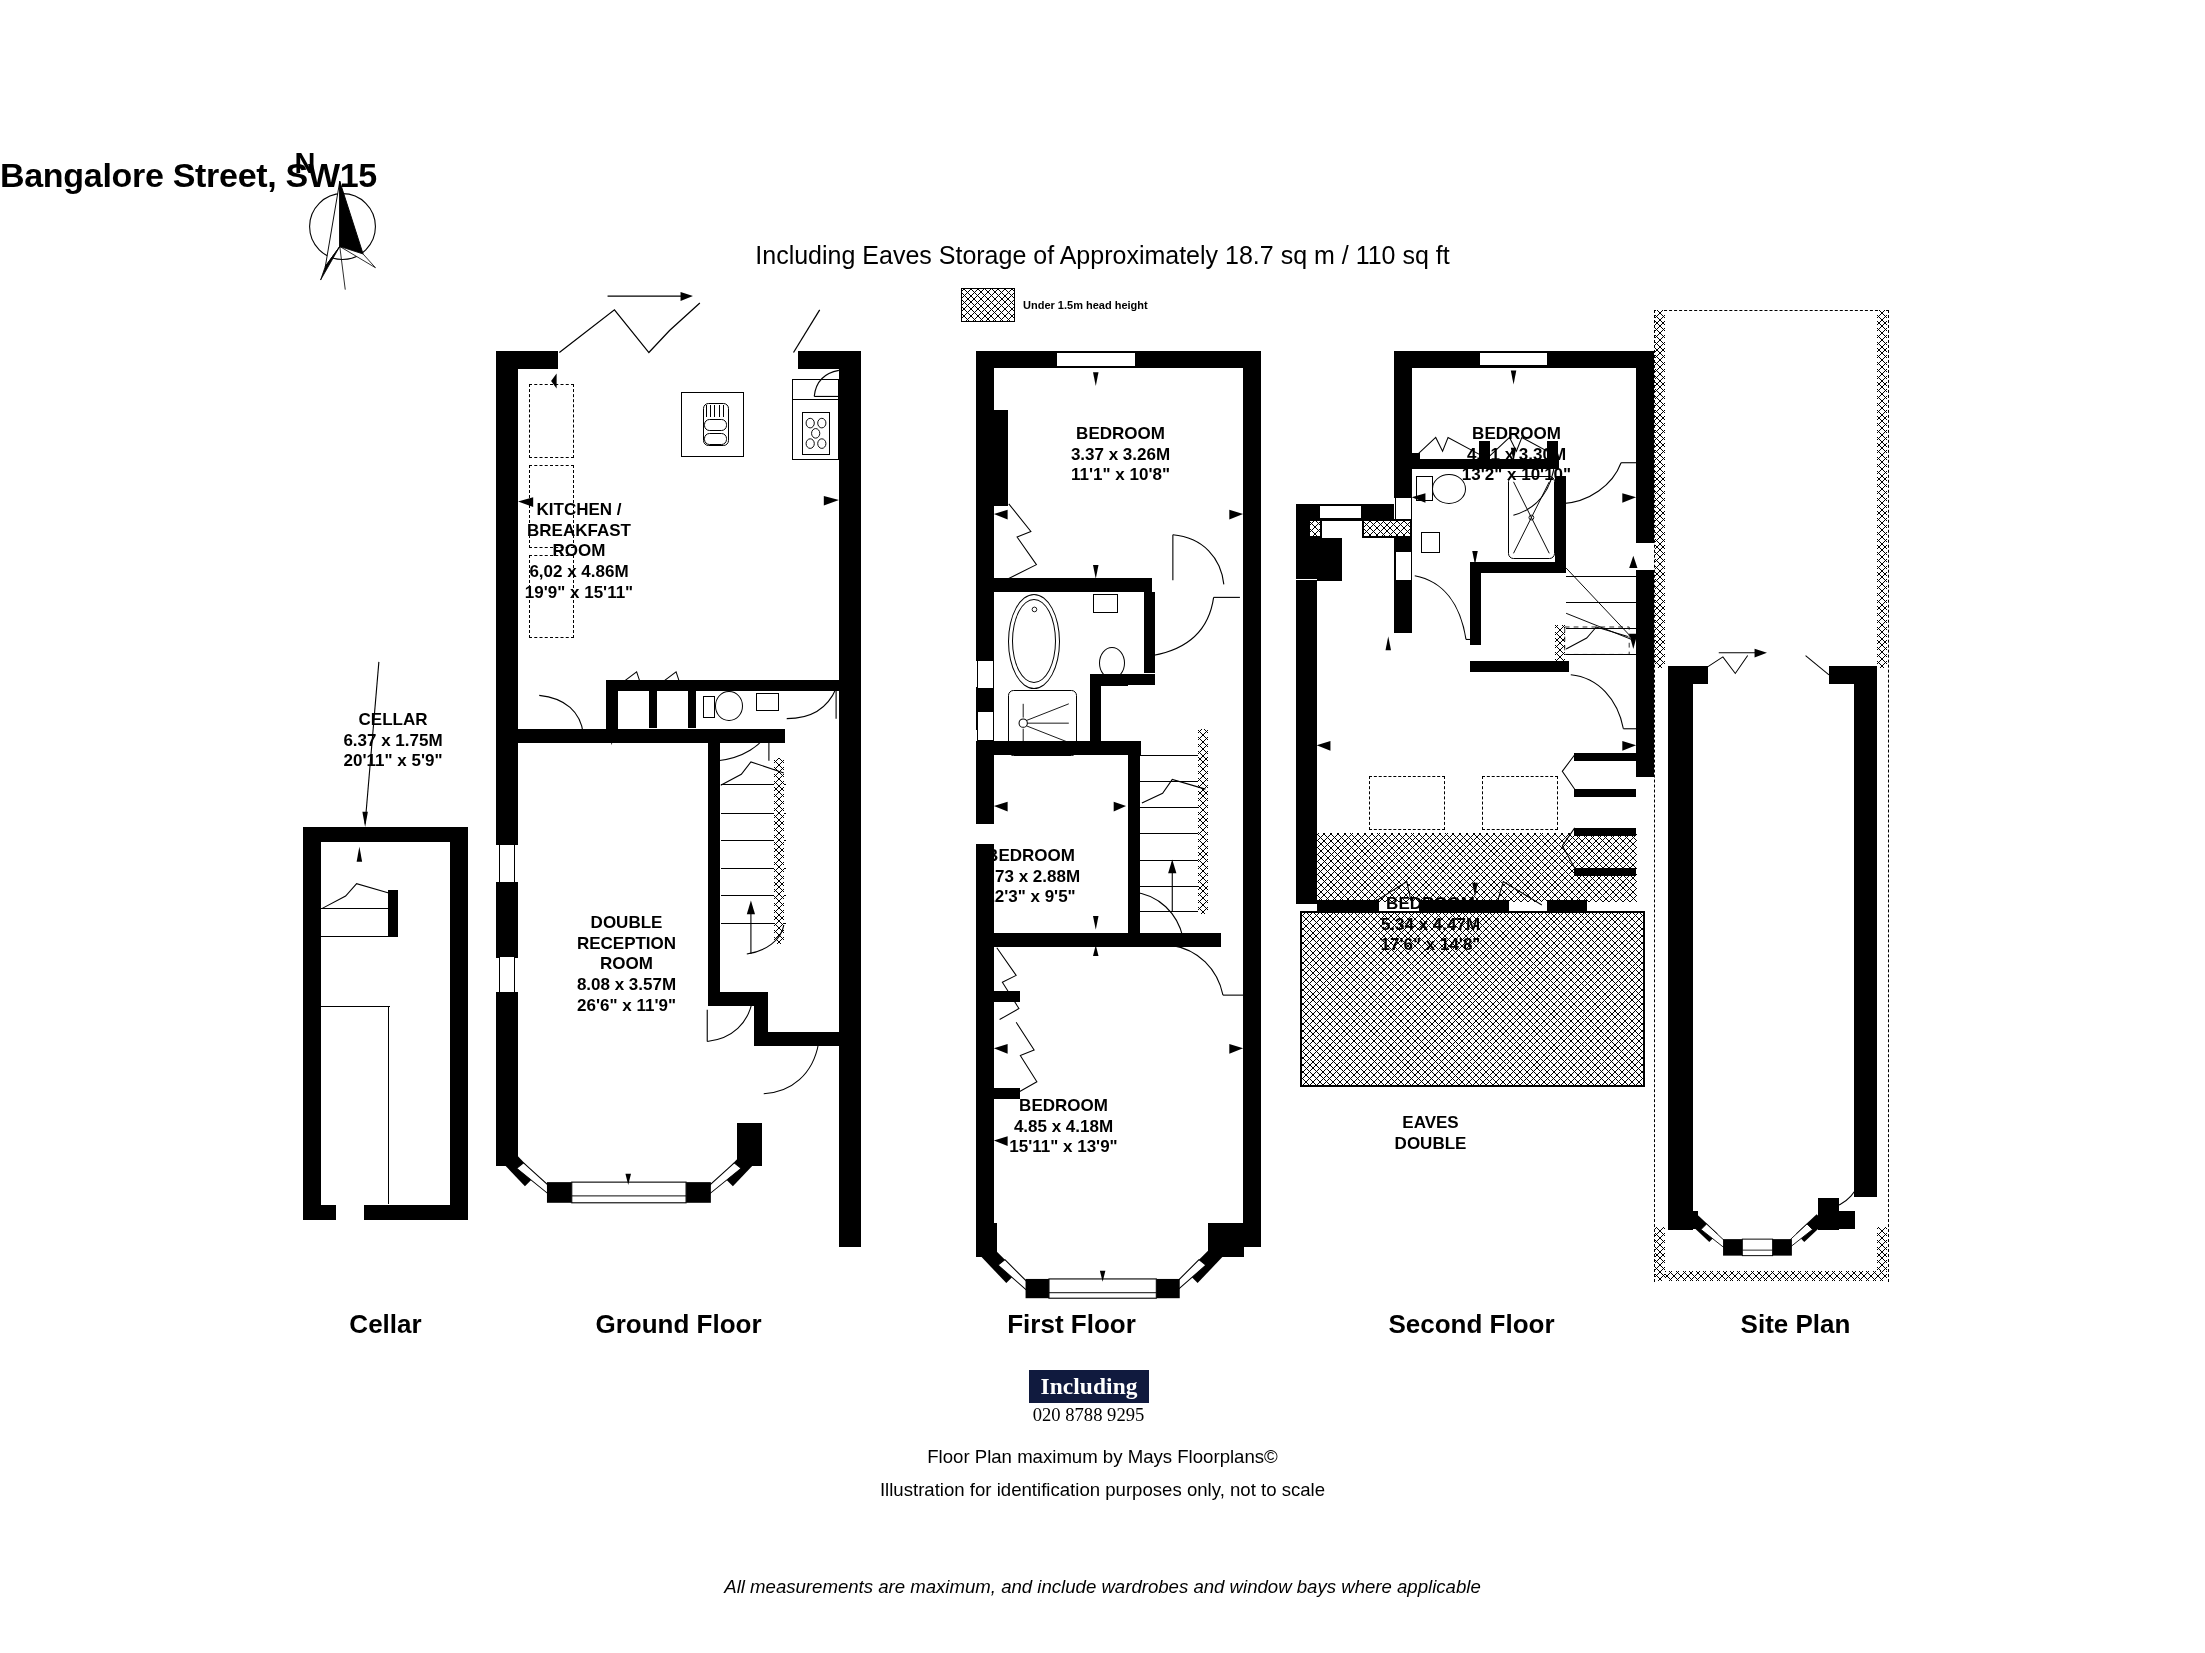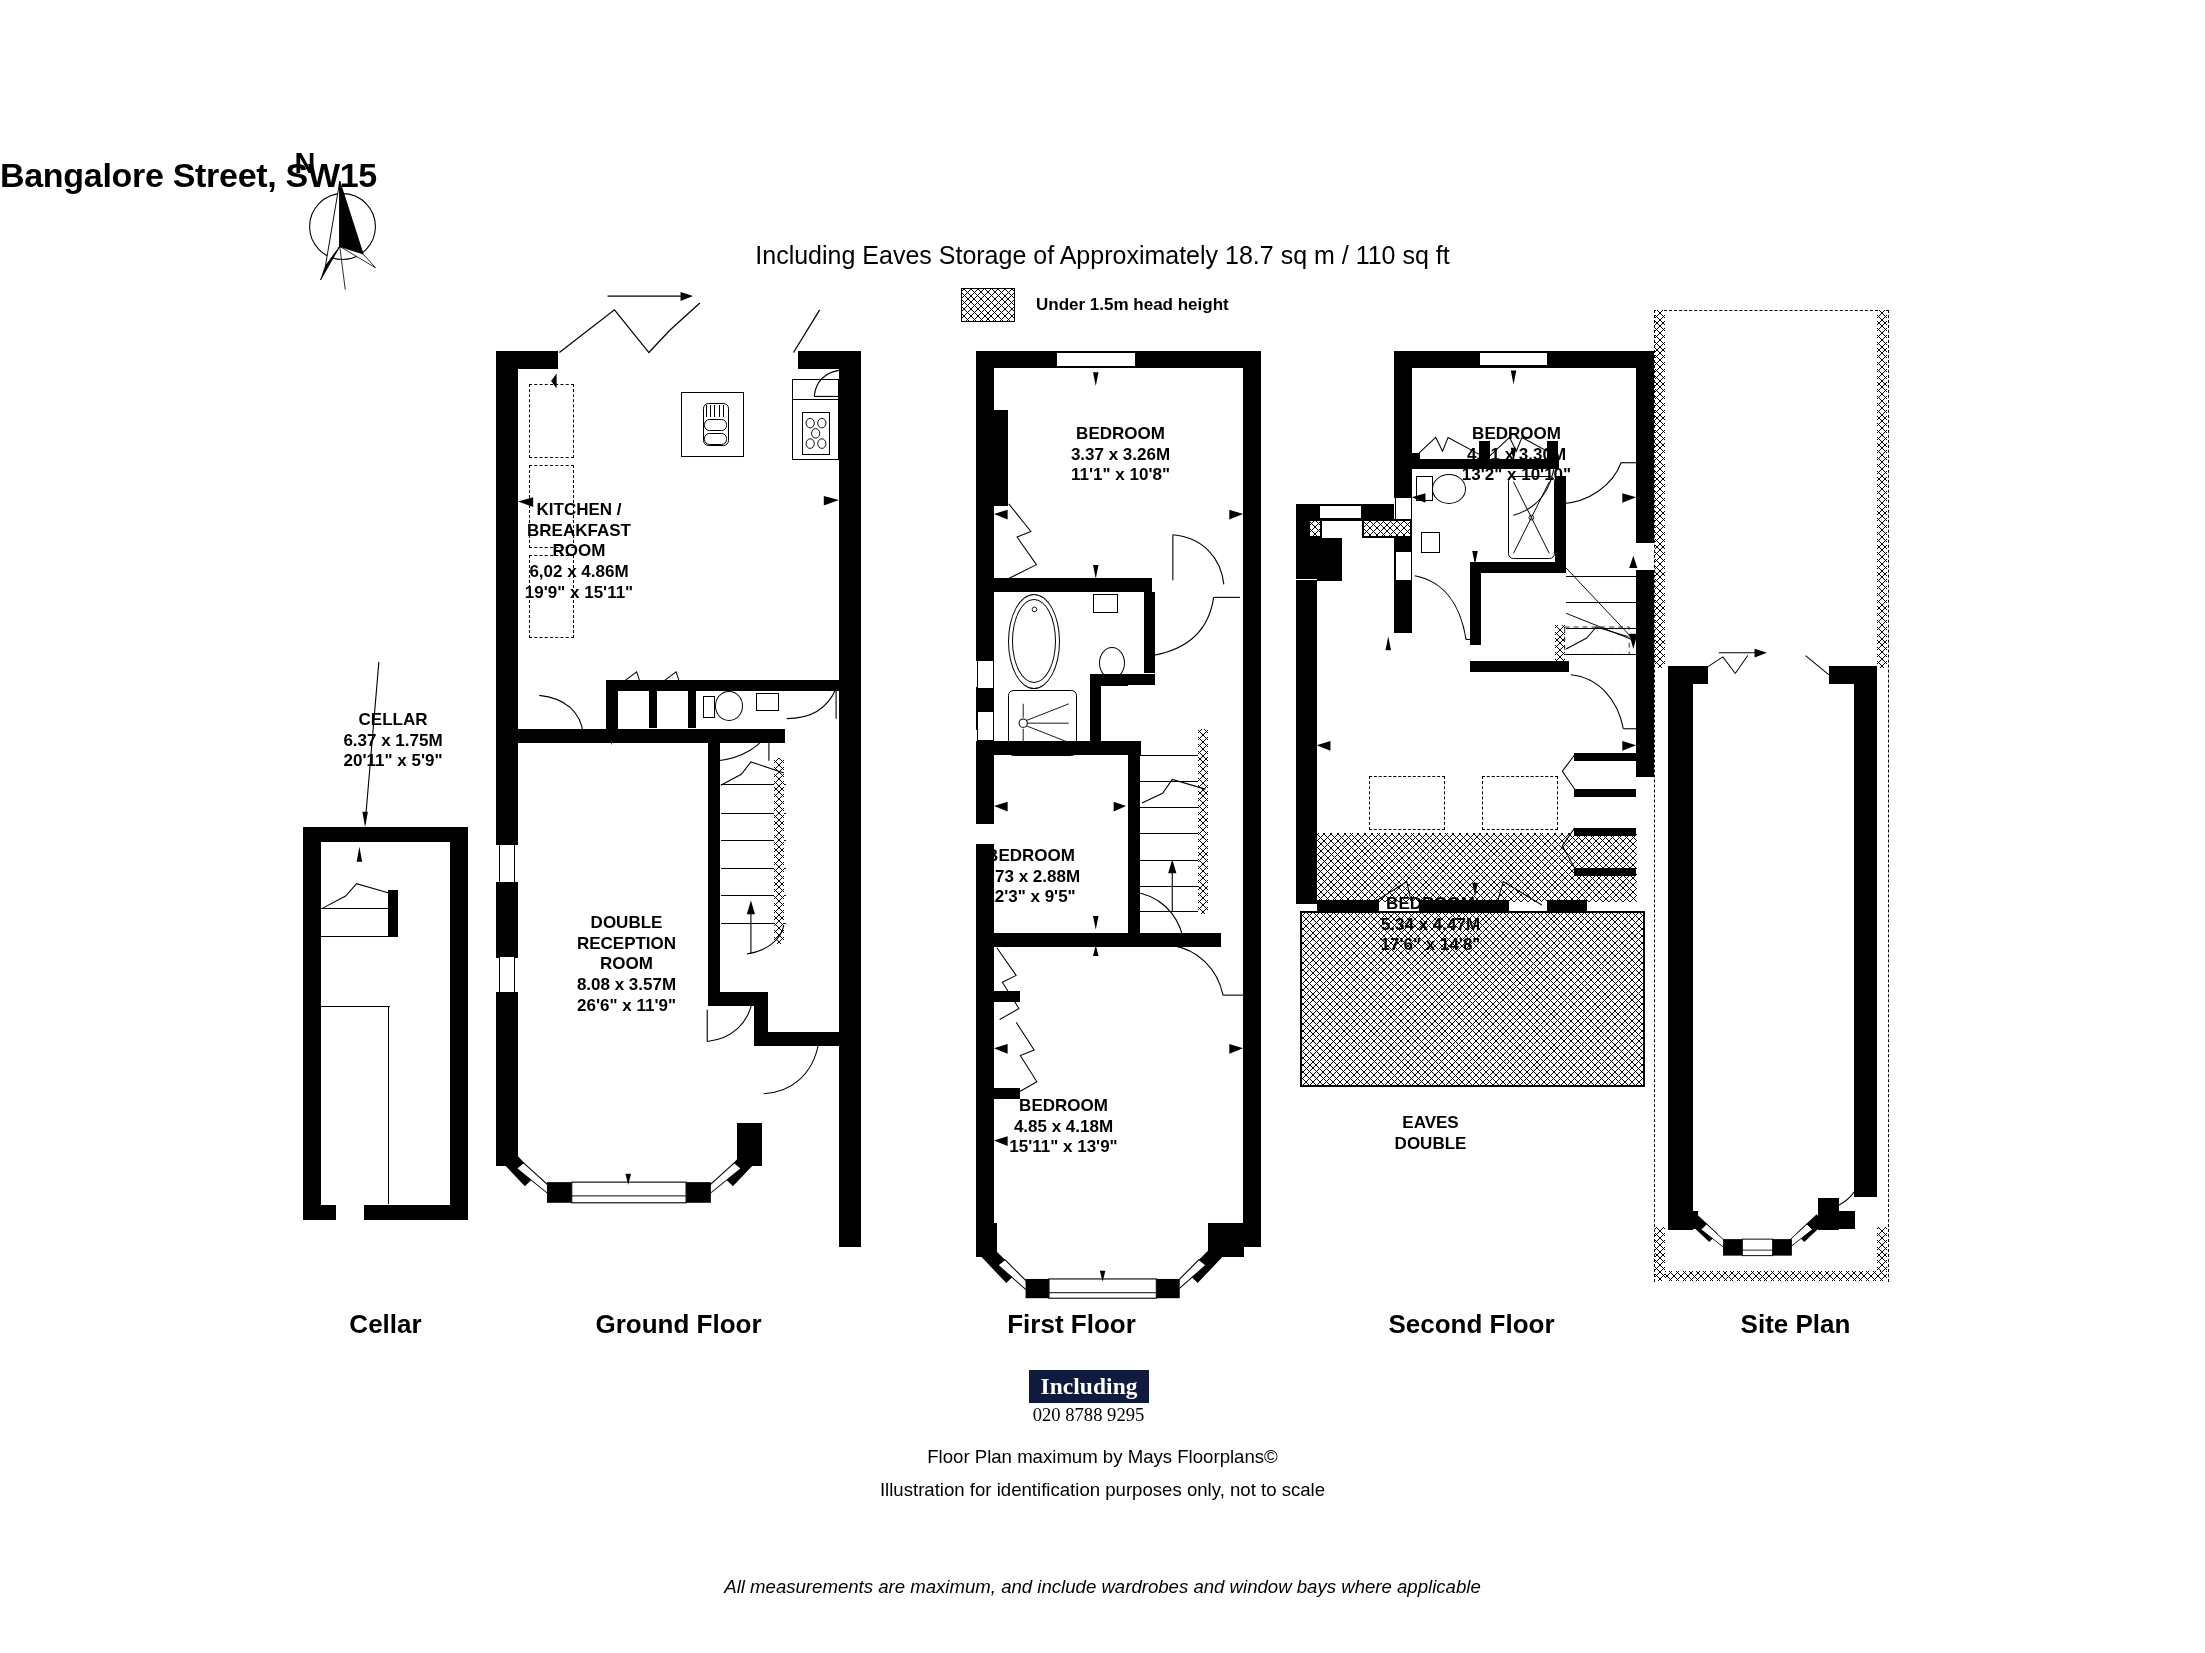--- a/index.html
+++ b/index.html
@@ -26,21 +26,21 @@
   .sub2 { top:241px; }
 
   .legend { position:absolute; left:961px; top:288px; display:flex; align-items:center; }
   .legend-swatch {
     width:54px; height:34px; border:1.4px solid #000;
     background-image:
       repeating-linear-gradient(45deg, #000 0 0.7px, transparent 0.7px 4.8px),
       repeating-linear-gradient(-45deg, #000 0 0.7px, transparent 0.7px 4.8px);
     background-color:#fff;
   }
-  .legend-label { margin-left:21px; font-size:17px; font-weight:bold; white-space:nowrap; }
+  .legend-label { margin-left:8px; font-size:11px; font-weight:bold; white-space:nowrap; }
 
   
   .compass { position:absolute; left:300px; top:152px; width:90px; height:138px; }
   .compass .n-letter { position:absolute; left:-5.5px; top:-5.5px; font-size:29px; font-weight:bold; }
 
   
   .floor-caption {
     position:absolute; font-size:26px; font-weight:bold; text-align:center;
     top:1309px; width:289px;
   }

